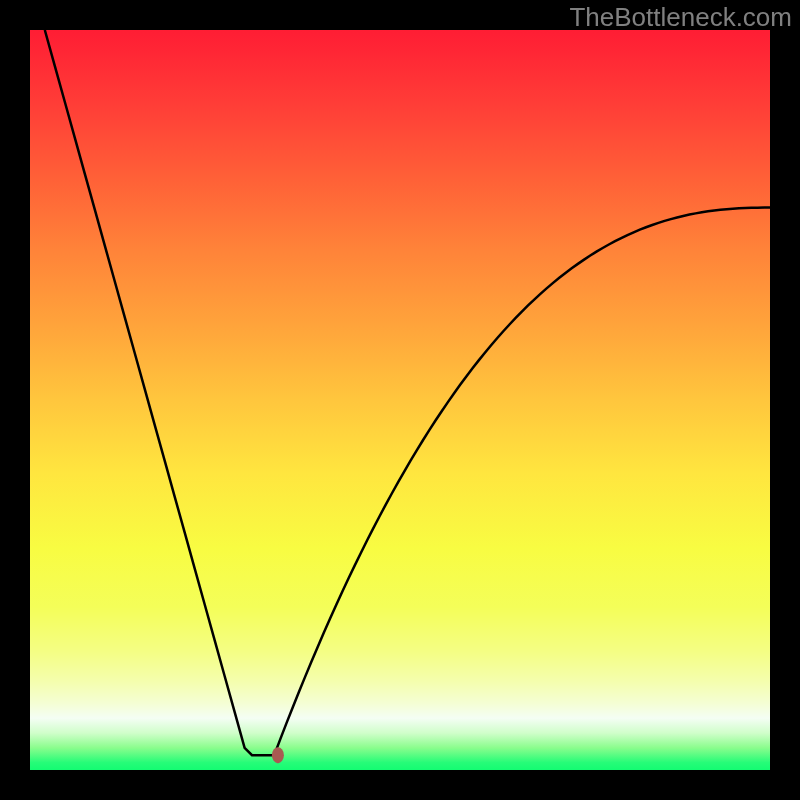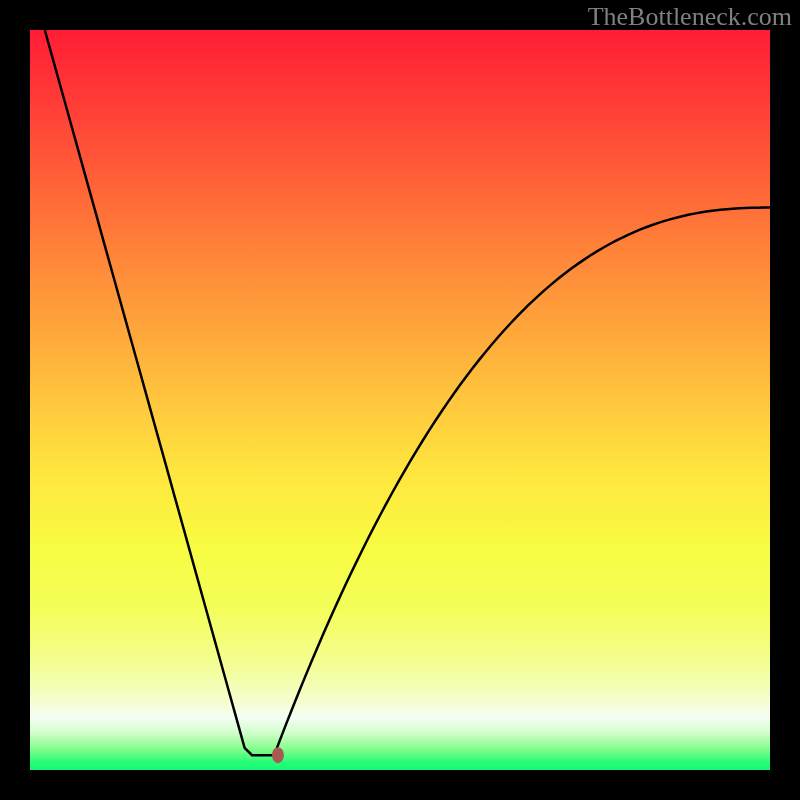--- a/index.html
+++ b/index.html
@@ -9,21 +9,21 @@
     height: 800px;
     background: #000;
     position: relative;
     overflow: hidden;
   }
   .watermark {
     position: absolute;
     top: 2px;
     right: 8px;
     color: #808080;
-    font-family: Liberation Serif, serif;
+    font-family: Liberation Sans, sans-serif;
     font-size: 26px;
     z-index: 10;
   }
   .plot-area {
     position: absolute;
     top: 30px;
     left: 30px;
     width: 740px;
     height: 740px;
     z-index: 1;

